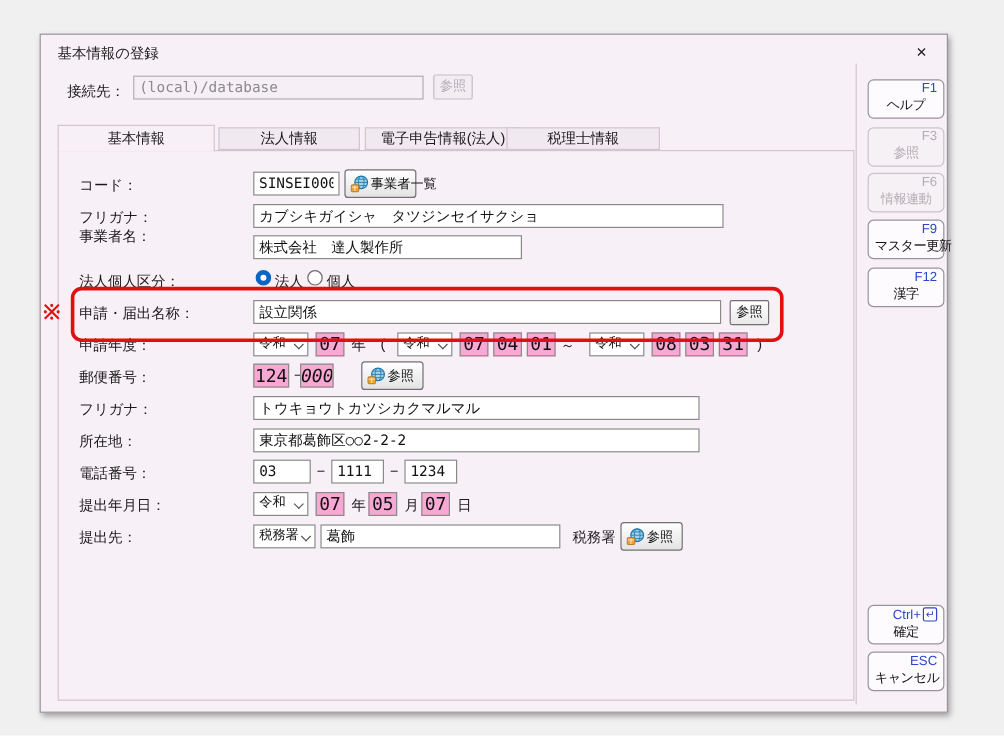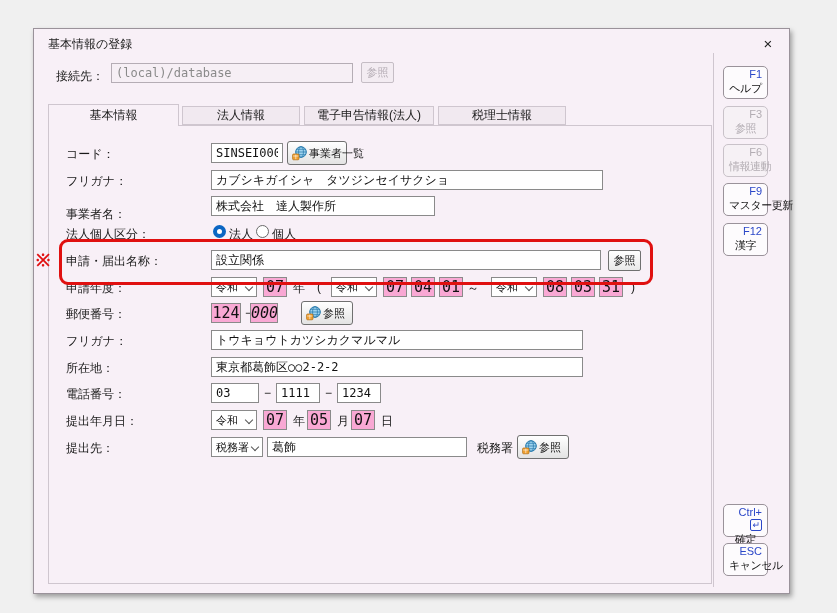--- a/index.html
+++ b/index.html
@@ -23,21 +23,21 @@
     font-family:"DejaVu Sans Mono", monospace; outline:none;
   }
   .txt.dis { background:#f6eff5; border-color:#b5adb5; color:#8a8a8a; }
   .nbox {
     position:absolute; height:20px; width:24px; background:#f9a8d4; border:1px solid #8a8a8a;
     box-sizing:border-box; font-size:15px; text-align:center; padding:0; color:#111;
     font-family:"DejaVu Sans Mono", monospace; outline:none;
   }
   .combo {
     position:absolute; height:20px; background:#fff; border:1px solid #8a8a8a;
-    box-sizing:border-box; font-size:11px; color:#111; display:flex; align-items:center;
+    box-sizing:border-box; font-size:11px; color:#111; display:flex; 
     padding:0 13px 0 4px; white-space:nowrap;
   }
   .combo::after {
     content:""; position:absolute; right:4px; top:6px; width:5px; height:5px;
     border-right:1px solid #555; border-bottom:1px solid #555; transform:rotate(45deg);
   }
   .sbtn {
     position:absolute; width:33px; height:21px; border:1px solid #707070; border-radius:2px;
     background:linear-gradient(#ffffff,#e9e9e9); font-size:11px; color:#111;
     text-align:center; line-height:19px; box-sizing:border-box;
@@ -59,21 +59,21 @@
   .panel { position:absolute; left:14px; top:96px; width:664px; height:459px;
            border:1px solid #cfc6cf; box-sizing:border-box; z-index:0; }
   .vline { position:absolute; left:679px; top:24px; width:1px; height:534px; background:#cfc6cf; }
   .radio { position:absolute; width:13px; height:13px; border-radius:50%; background:#fff;
            border:1px solid #6a6a6a; box-sizing:border-box; }
   .radio.checked { border:4px solid #0b66c3; }
   .highlight { position:absolute; left:25px; top:210px; width:588px; height:40px;
                border:3px solid #e01010; border-radius:9px; pointer-events:none; z-index:4; }
   .marker { position:absolute; left:2px; top:219px; color:#e01010; font-size:17px; font-weight:bold; z-index:4; }
   .fkey {
-    position:absolute; left:689px; width:45px; height:33px; background:#fdfbfd;
+    position:absolute; left:689px; width:64px; height:33px; background:#fdfbfd;
     border:1px solid #9a929a; border-radius:5px; box-sizing:border-box; padding:1px 5px 0 5px;
   }
   .fkey .k { display:block; text-align:right; color:#2b47c8; font-size:11px; line-height:13px; }
   .fkey .t { display:block; text-align:center; color:#111; font-size:11px; line-height:15px;
              letter-spacing:-0.5px; white-space:nowrap; }
   .fkey.disabled { border-color:#c9c2c9; background:#f6f1f5; }
   .fkey.disabled .k, .fkey.disabled .t { color:#b3adb3; }
   .kglyph { display:inline-block; border:1px solid #2b47c8; border-radius:2px; font-size:9px;
             line-height:10px; padding:0 1px; margin-left:2px; vertical-align:1px; }
   .kglyph:empty { display:none; }
@@ -88,21 +88,21 @@
     <span class="title">基本情報の登録</span>
     <span class="close">×</span>
 
     <span class="lbl" style="left:22px;top:39px">接続先：</span>
     <input class="txt dis" style="left: 77px; top: 34px; width: 242px;" value="(local)/database">
     <span class="sbtn dis" style="left:327px;top:33px">参照</span>
 
     <div class="tab active" style="left:14px;width:131px">基本情報</div>
     <div class="tab" style="left:148px;width:118px">法人情報</div>
     <div class="tab" style="left:270px;width:130px">電子申告情報(法人)</div>
-    <div class="tab" style="left:404px;width:128px">税理士情報</div>
+    <div class="tab" style="left:388px;width:128px">税理士情報</div>
     <div class="panel"></div>
     <div class="vline"></div>
 
     <span class="lbl" style="left:32px;top:117px">コード：</span>
     <input class="txt" style="left: 177px; top: 114px; width: 72px;" value="SINSEI0000">
     <div class="gbtn" style="left:253px;top:112px;width:60px">
       <span class="gicon">
           <svg width="15" height="15" viewBox="0 0 15 15">
             <circle cx="9" cy="6" r="5.3" fill="#9fd4ef"></circle>
             <circle cx="9" cy="6" r="5.3" fill="none" stroke="#2277aa"></circle>
@@ -111,21 +111,21 @@
             <rect x="0.6" y="8" width="6.4" height="5.8" rx="1" fill="#f0a030" stroke="#b06a10" stroke-width="0.7"></rect>
             <path d="M1.2 10h5.2M3.8 8.6v4.6" stroke="#fff" stroke-width="0.6"></path>
           </svg>
         </span>
       <span>事業者一覧</span>
     </div>
 
     <span class="lbl" style="left:32px;top:144px">フリガナ：</span>
     <input class="txt" style="left: 177px; top: 141px; width: 392px;" value="カブシキガイシャ　タツジンセイサクショ">
 
-    <span class="lbl" style="left:32px;top:177px">事業者名：</span>
+    <span class="lbl" style="left:32px;top:160px">事業者名：</span>
     <input class="txt" style="left: 177px; top: 167px; width: 224px;" value="株式会社　達人製作所">
 
     <span class="lbl" style="left:32px;top:197px">法人個人区分：</span>
     <span class="radio checked" style="left:179px;top:196px"></span>
     <span class="lbl" style="left:195px;top:197px">法人</span>
     <span class="radio" style="left:222px;top:196px"></span>
     <span class="lbl" style="left:238px;top:197px">個人</span>
 
     <span class="marker">※</span>
     <div class="highlight"></div>

